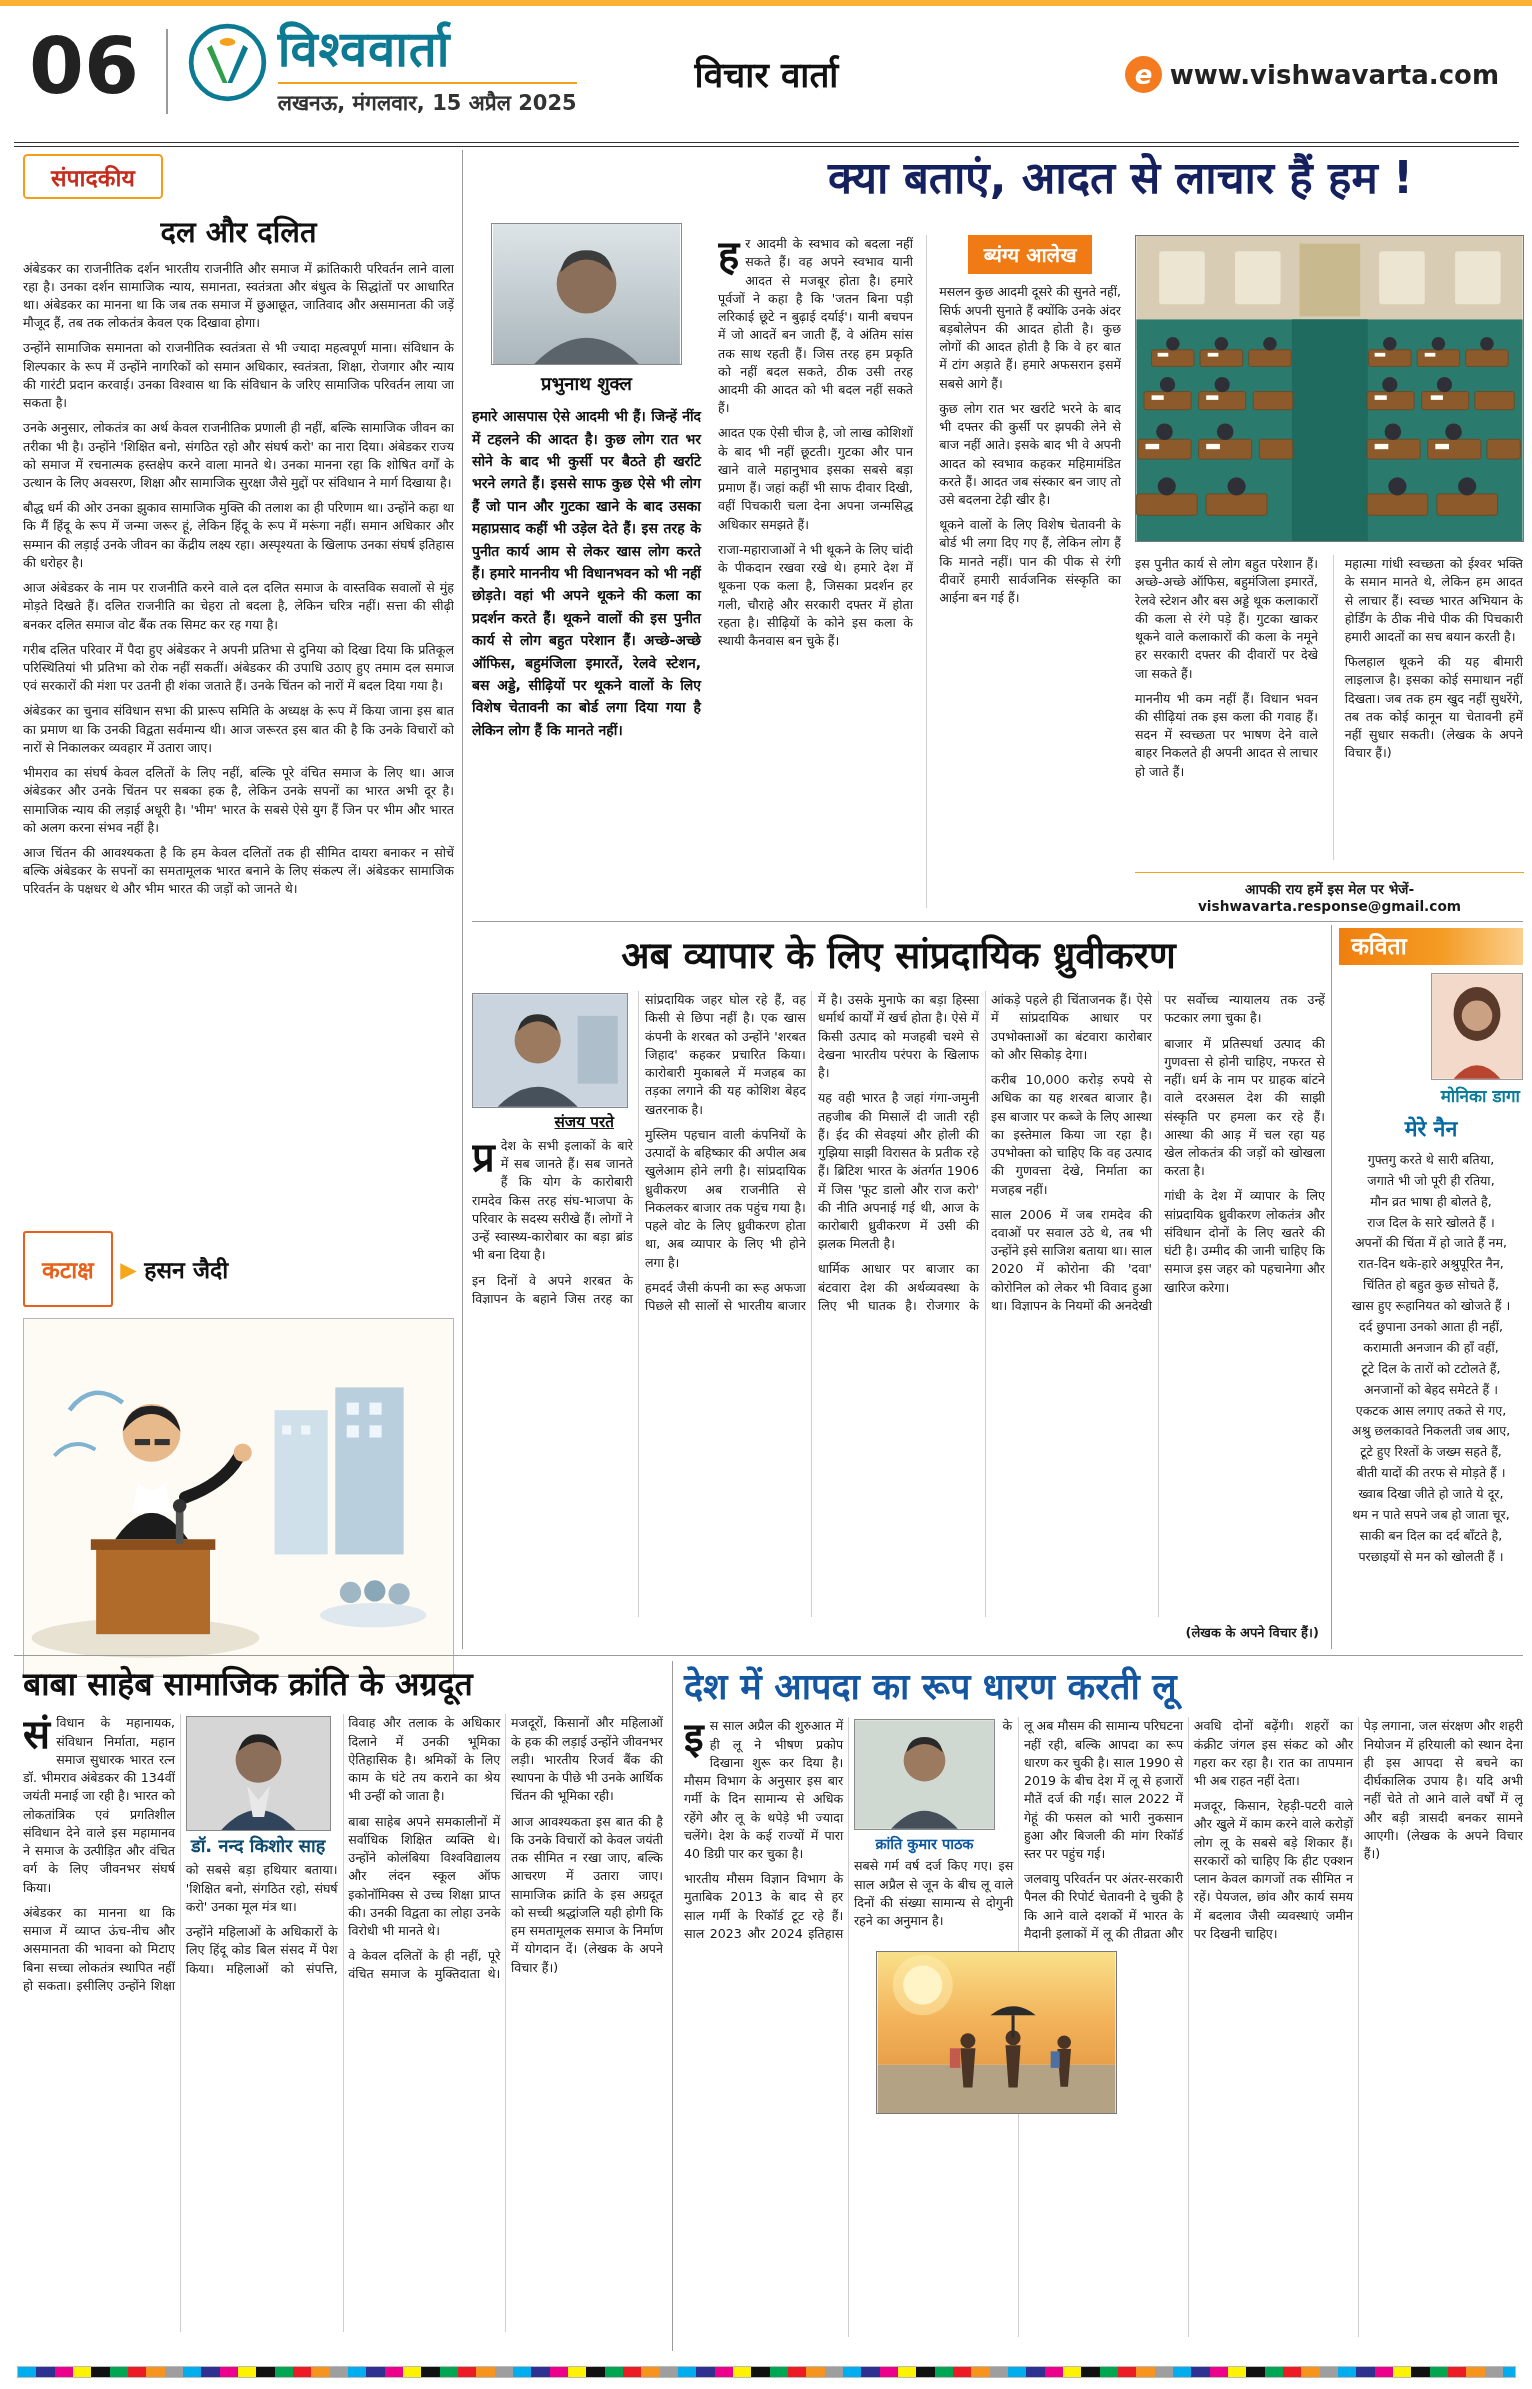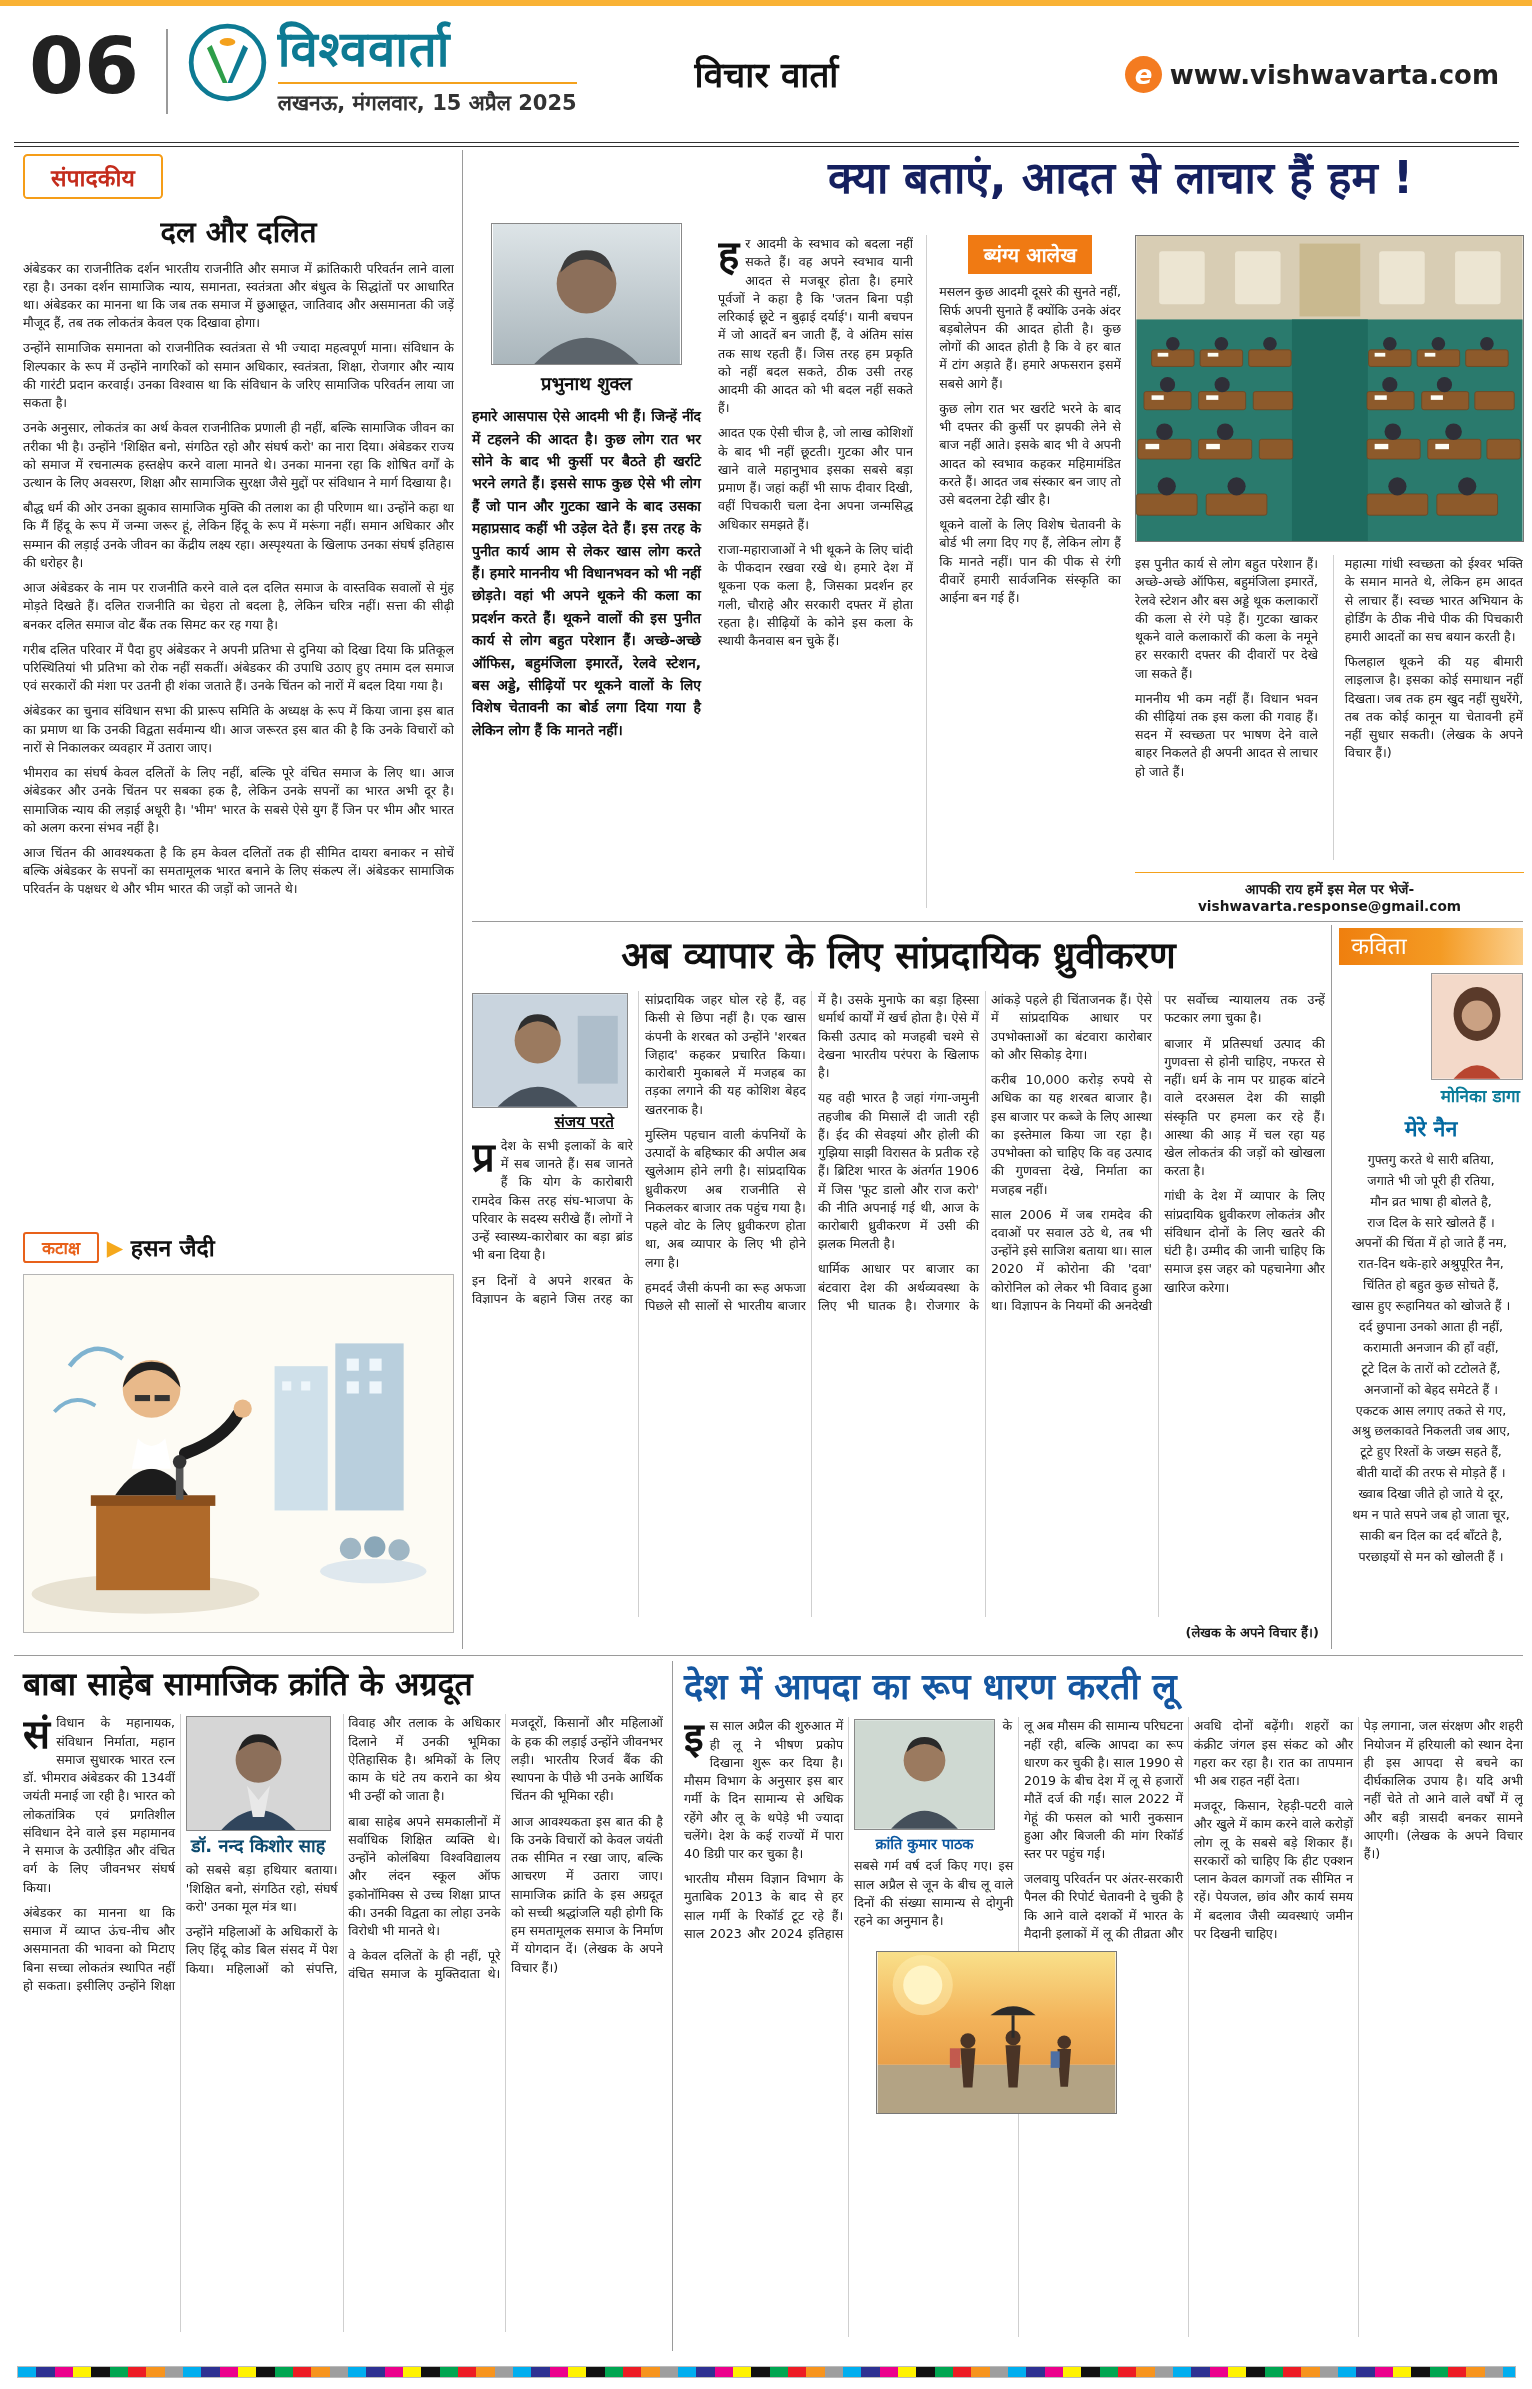--- a/index.html
+++ b/index.html
@@ -30,21 +30,21 @@
 
   
   .editorial { position:absolute; left:23px; top:154px; width:431px; height:1061px; overflow:hidden; }
   .edit-label { display:inline-block; border:2.3px solid #f59d18; border-radius:4.6px; color:#c42c1c; font-weight:bold; font-size:23px; padding:4.6px 26px; }
   .edit-title { text-align:center; font-size:29px; font-weight:bold; color:#111; margin:12.2px 0 9.2px; }
   .v-rule-1 { position:absolute; left:462px; top:150px; width:0.8px; height:1499px; background:#9a9a9a; }
 
   
   .kataksh { position:absolute; left:23px; top:1231px; width:431px; height:418px; }
   .kataksh-head { display:flex; align-items:center; }
-  .kataksh-label { border:2.3px solid #e8611a; color:#e8611a; font-weight:bold; font-size:17px; padding:2px 17px; border-radius:3.1px; }
+  .kataksh-label { border:2.3px solid #e8611a; color:#e8611a; font-weight:bold; font-size:23px; padding:20px 17px; border-radius:3.1px; }
   .kataksh-arrow { color:#f5a81c; font-size:21.4px; margin:0 7.6px; }
   .kataksh-author { font-size:23px; font-weight:bold; color:#111; }
   .cartoon { margin-top:10.7px; width:431px; height:359px; border:0.8px solid #b5b5b5; background:#fdfbf4; }
   .cartoon svg { width:100%; height:100%; }
 
   
   .article-top { position:absolute; left:472px; top:150px; width:1051px; height:766px; }
   .ta-headline { position:absolute; left:246px; top:4.6px; width:805px; text-align:center; font-size:44px; font-weight:800; color:#15205f; line-height:1.05; }
   .ta-photo-col { position:absolute; left:0; top:73px; width:229px; }
   .author-photo { width:191px; height:142px; margin:0 auto; border:0.8px solid #888; overflow:hidden; }
@@ -67,21 +67,21 @@
   .am-headline { text-align:center; font-size:37px; font-weight:800; color:#101010; margin-bottom:12.2px; }
   .am-body { column-count:5; column-gap:12.2px; column-rule:0.8px solid #cfcfcf; height:626px; overflow:hidden; }
   .am-photo-wrap { width:142px; float:left; margin:1.5px 7.6px 6.1px 0;text-decoration:underline; }
   .am-photo-wrap .author-photo { width:156px; height:115px; }
   .am-caption { text-align:right; font-size:15.3px; font-weight:bold; color:#111; margin-top:3.1px; }
   .am-signoff { position:absolute; right:6.1px; bottom:3.1px; font-size:13px; font-weight:bold; }
   .v-rule-2 { position:absolute; left:1331px; top:925px; width:0.8px; height:724px; background:#9a9a9a; }
 
   
   .poem { position:absolute; left:1339px; top:928px; width:184px; height:716px; overflow:hidden; }
-  .poem-header { height:37px; line-height:37px; padding-left:12.2px; color:#fff; font-size:23px; font-weight:normal;
+  .poem-header { height:37px; line-height:37px; padding-left:12.2px; color:#fff; font-size:23px; font-weight:bold;
     background:linear-gradient(90deg,#ef7f0e 0%,#f49b24 55%,#fbcf8d 100%); }
   .poem-photo { width:92px; height:107px; float:right; margin:7.6px 0 4.6px 7.6px; border:0.8px solid #999; overflow:hidden; }
   .poem-photo svg { width:100%; height:100%; }
   .poem-author { clear:right; text-align:right; font-size:17px; font-weight:bold; color:#0b7c99; margin:1.5px 3.1px 6.1px 0; }
   .poem-title { text-align:center; font-size:21.4px; font-weight:bold; color:#0369a1; margin:4.6px 0 7.6px; }
   .poem-lines p { font-size:12.6px; line-height:1.66; text-align:center; color:#161616; margin:0; }
 
   
   .h-rule-2 { position:absolute; left:13.7px; top:1655px; width:1509px; height:0.8px; background:#9a9a9a; }
   .v-rule-3 { position:absolute; left:672px; top:1661px; width:0.8px; height:690px; background:#9a9a9a; }

